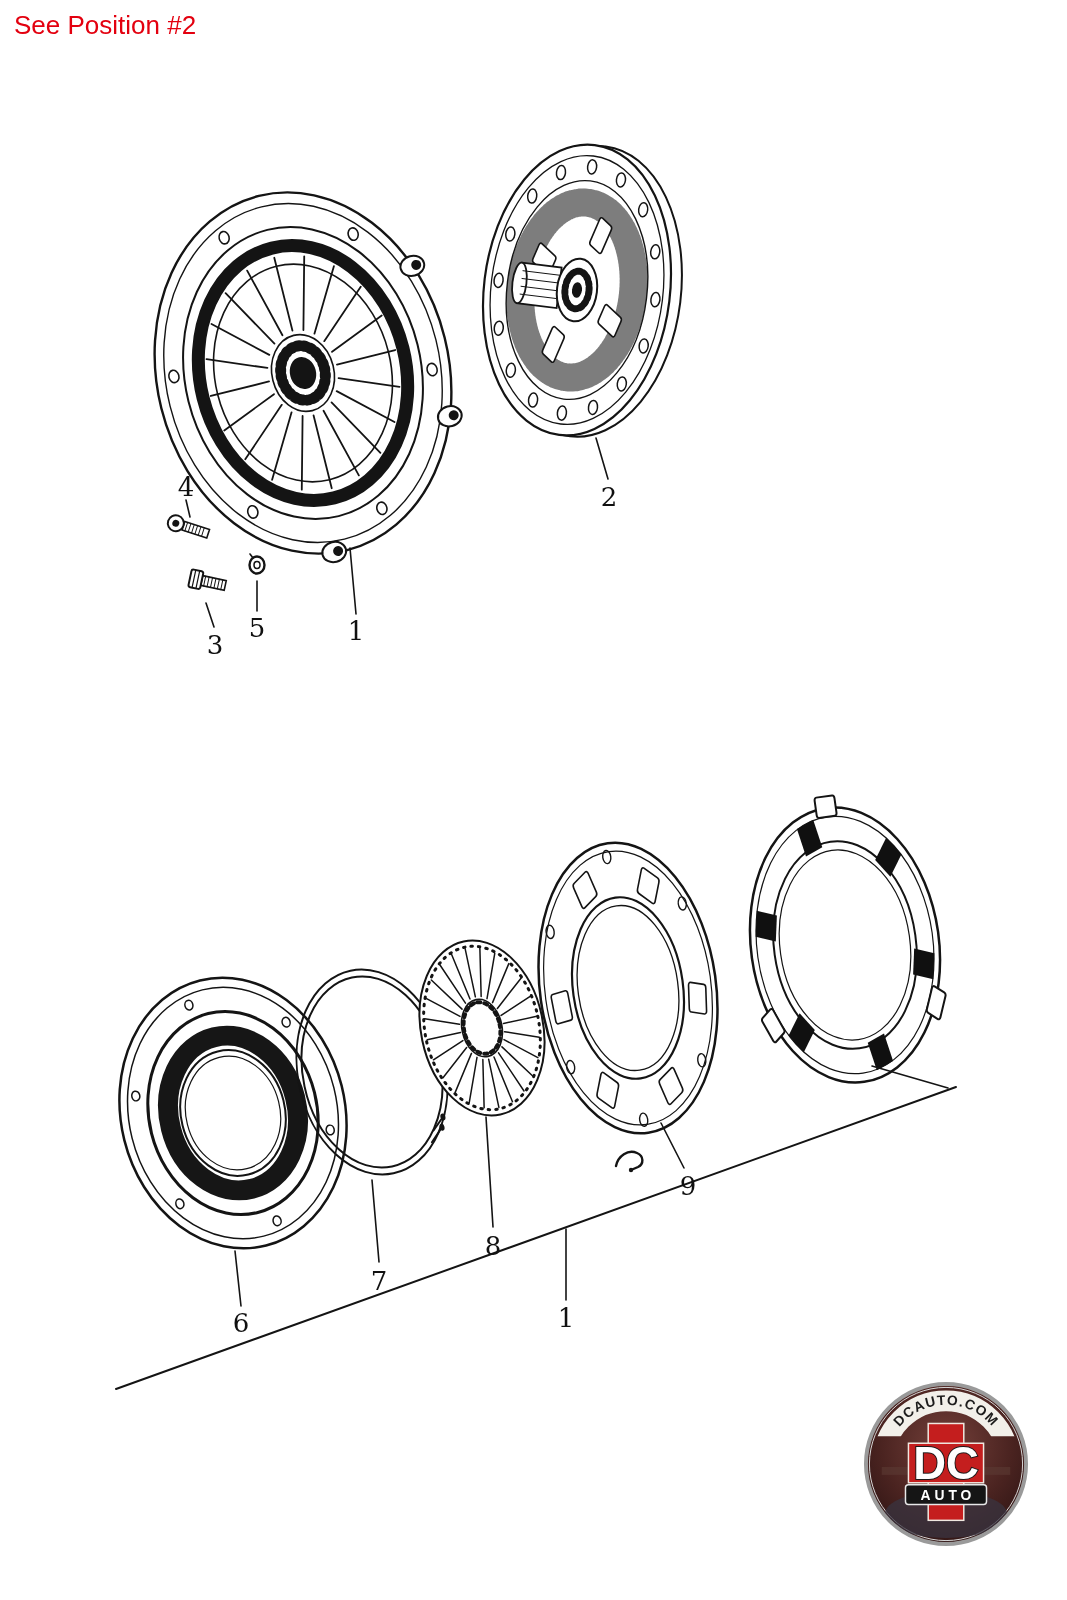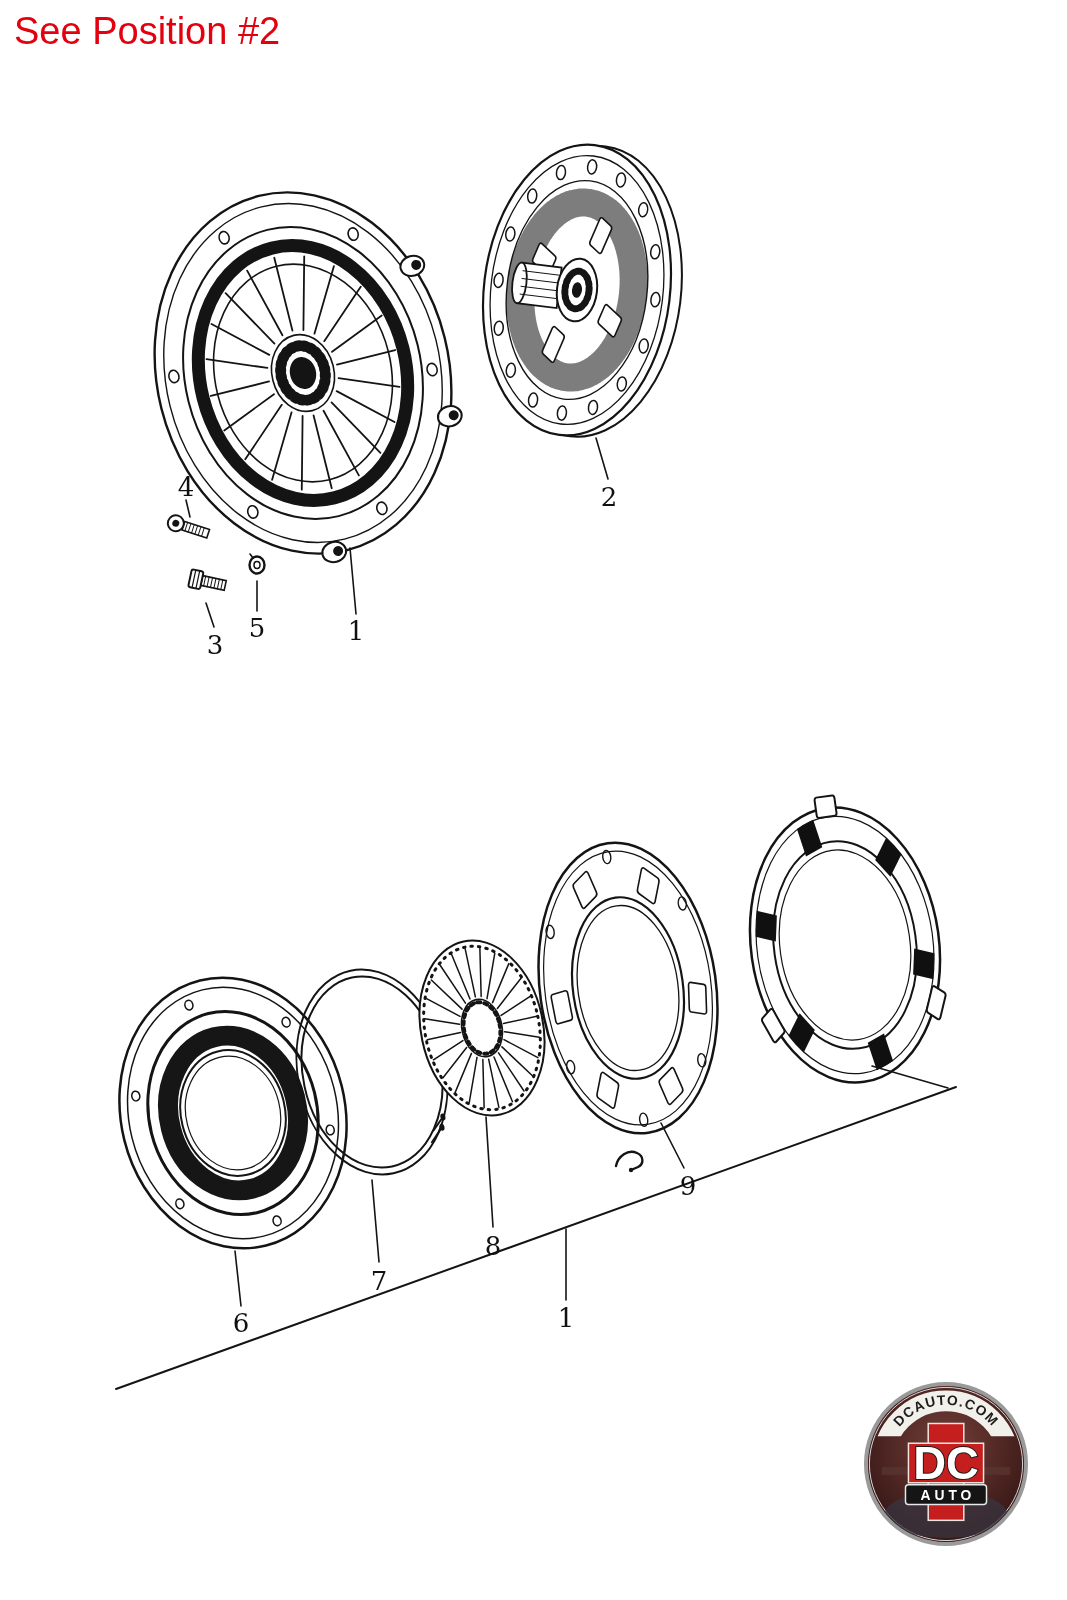--- a/index.html
+++ b/index.html
@@ -1,19 +1,19 @@
 <!DOCTYPE html>
 <html><head>
 <meta charset="utf-8">
 <style>
   html,body{margin:0;padding:0;background:#ffffff;}
   .page{position:relative;width:1067px;height:1600px;background:#ffffff;overflow:hidden;
         font-family:"DejaVu Sans",sans-serif;}
   .note{position:absolute;left:14px;top:10px;font-family:"Liberation Sans",sans-serif;
-        font-size:38px;font-weight:500;color:#e3000f;white-space:nowrap;}
+        font-size:26px;font-weight:500;color:#e3000f;white-space:nowrap;}
   .diagram{position:absolute;left:0;top:0;}
   .diagram *{vector-effect:non-scaling-stroke;}
   .plbl{position:absolute;transform:translate(-50%,-50%);font-family:"DejaVu Serif",serif;
         font-size:26px;color:#101010;line-height:1;}
   .logo{position:absolute;left:862px;top:1380px;width:168px;height:168px;}
 </style>
 </head>
 <body>
 
 <div class="page">

